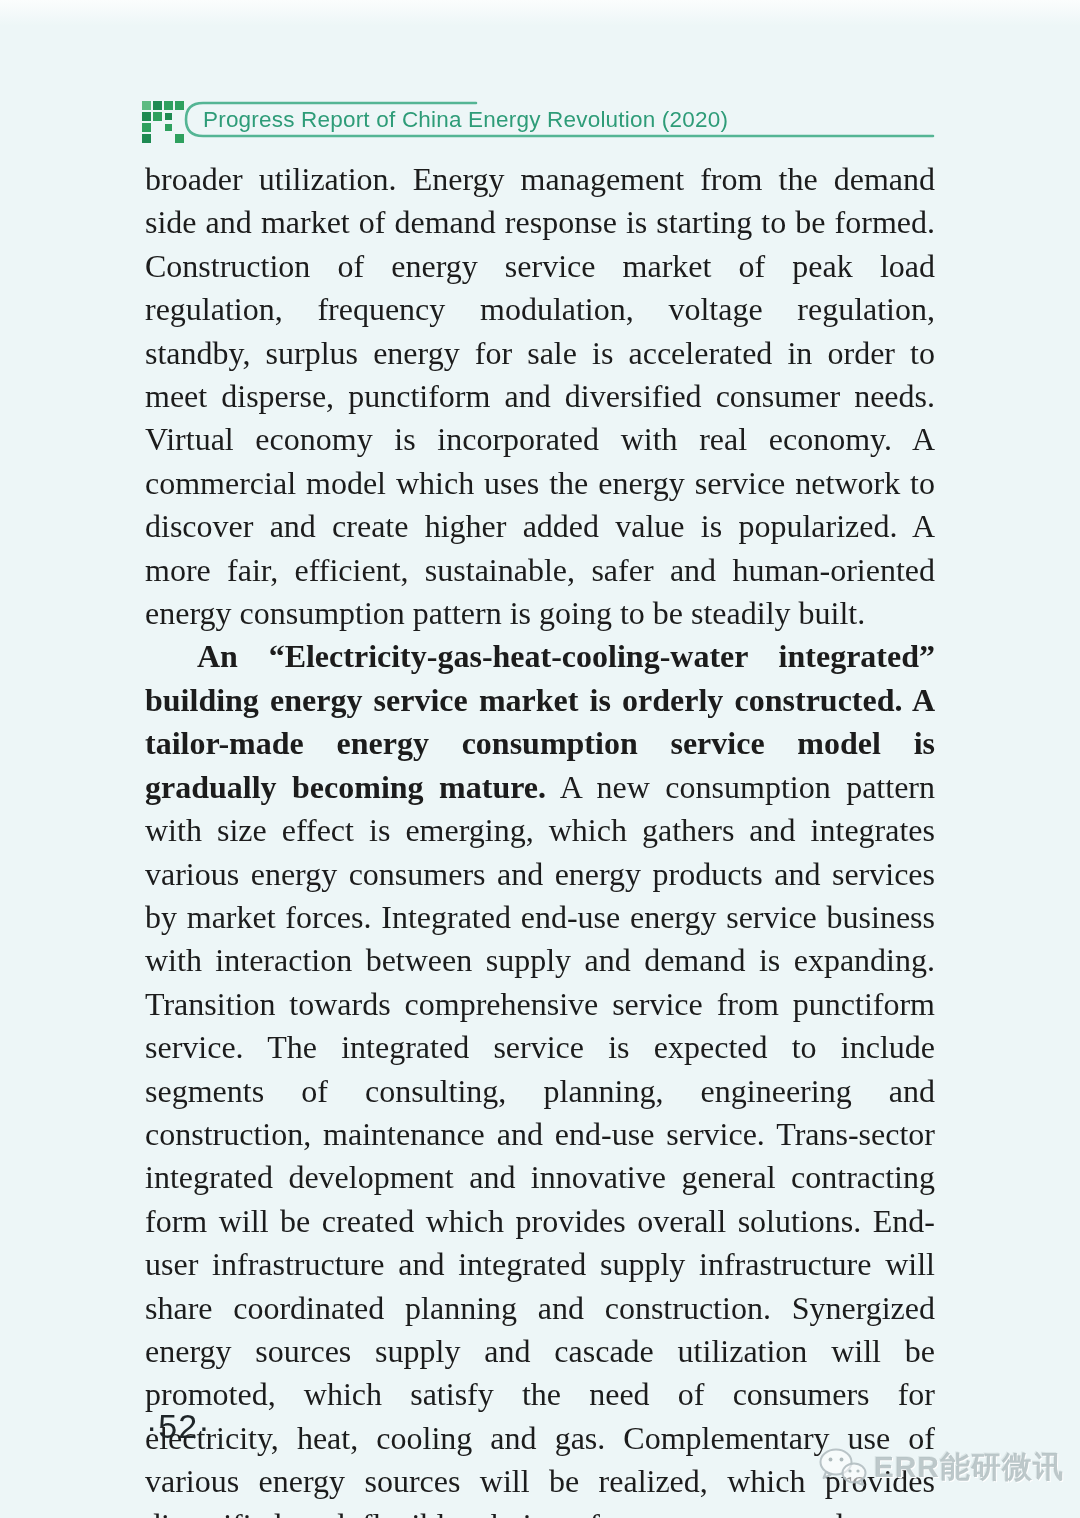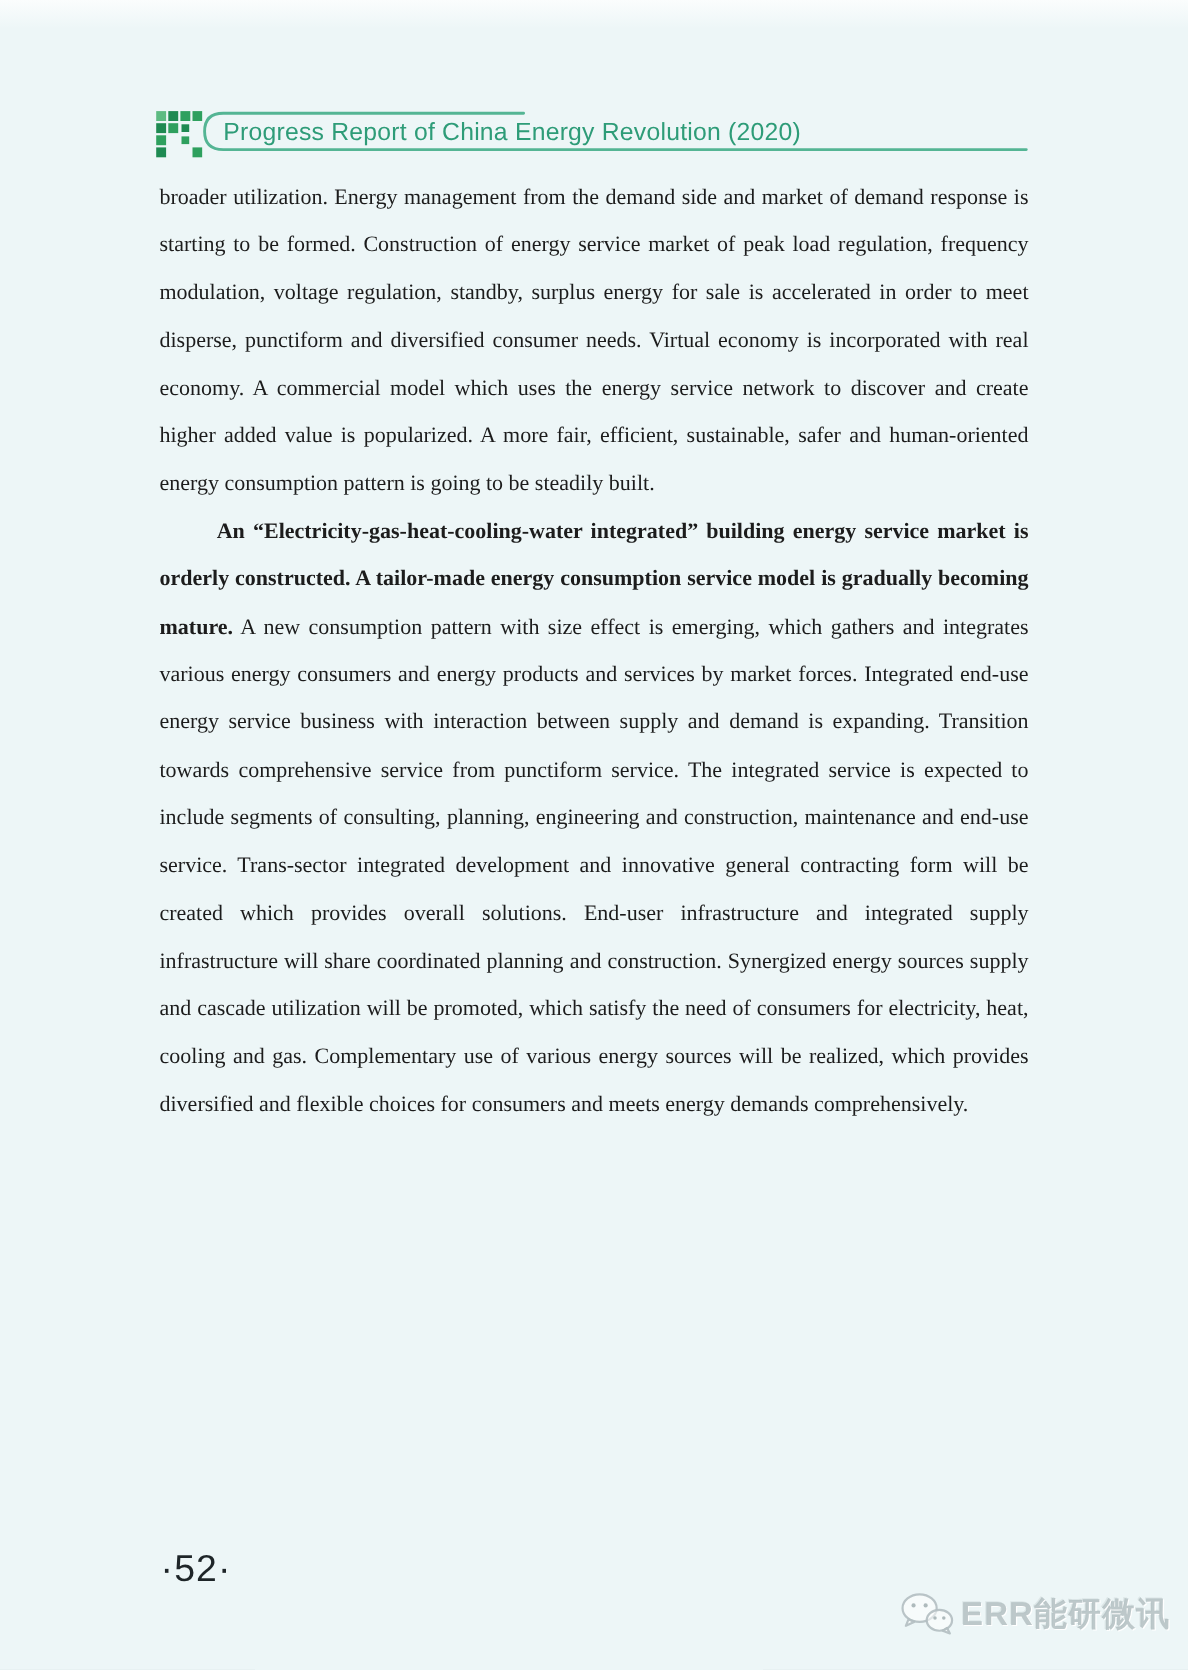--- a/index.html
+++ b/index.html
@@ -25,21 +25,21 @@
     font-size:22.5px;line-height:31px;
     color:#2e9c78;letter-spacing:0.2px;white-space:nowrap;
   }
   
   .content{
     position:absolute;left:145px;top:158px;width:790px;
     color:#1c1c1c;
   }
   .content p{
     margin:0;
-    font-size:20px;line-height:43.4px;
+    font-size:32px;line-height:43.4px;
     text-align:justify;
   }
   .content p.indent{text-indent:52px;}
   .content b{font-weight:700;}
   .subheading{
     margin-top:5px;
     font-family:"Liberation Sans", sans-serif;
     font-size:25.5px;line-height:43px;
     color:#191919;
     text-indent:52px;

